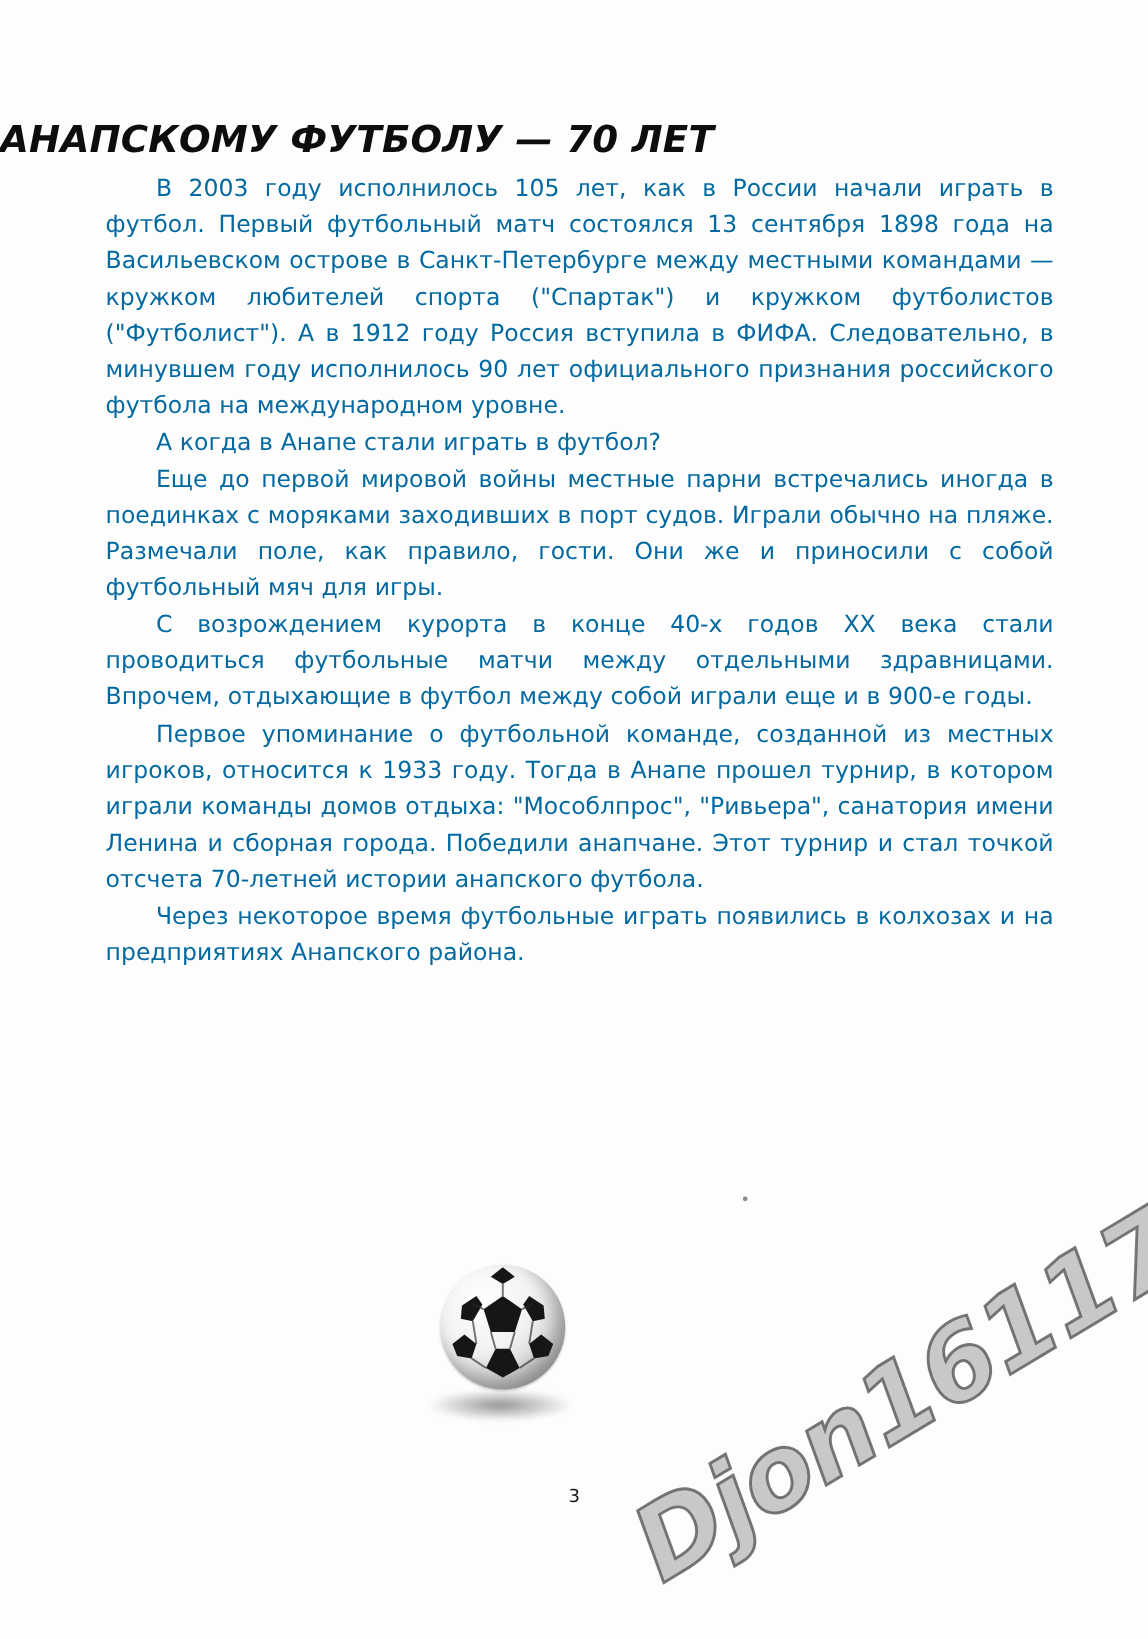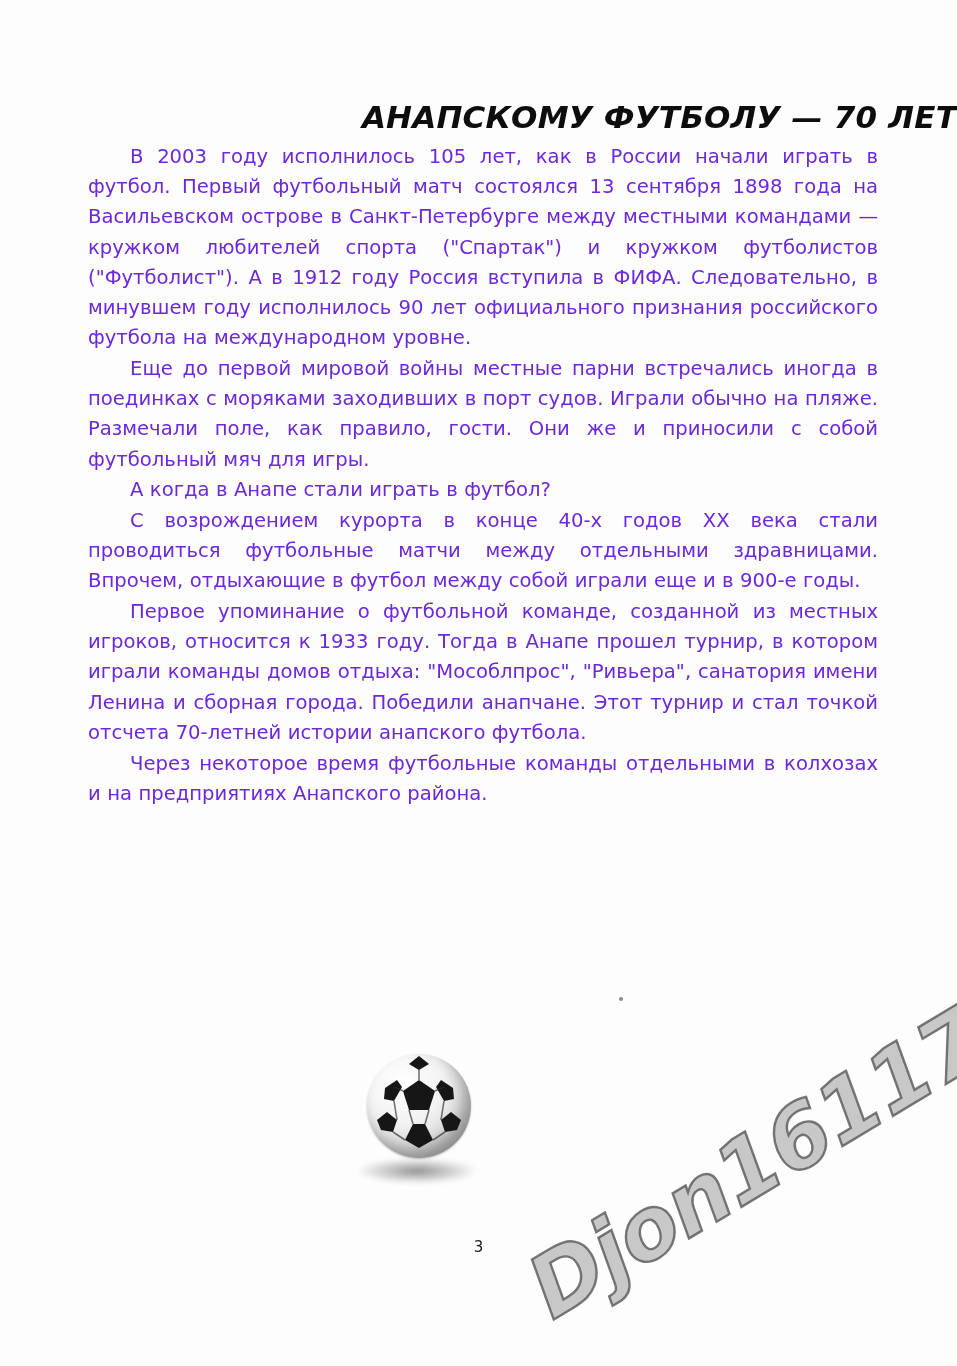--- a/index.html
+++ b/index.html
@@ -30,45 +30,44 @@
     width: 957px;
     height: 1366px;
     padding: 0;
   }
 
   .doc-title {
     position: absolute;
     left: 0;
     right: 0;
     top: 78px;
-    text-align: right;
+    text-align: left;
     font-family: "DejaVu Sans", sans-serif;
     font-weight: bold;
     font-style: italic;
     font-size: 31px;
     letter-spacing: 0.2px;
     color: #0d0d0d;
-    margin-left: 30px;
   }
 
   .body-text {
     position: absolute;
     left: 88px;
     top: 142px;
     width: 790px;
   }
 
   .para {
     font-family: "DejaVu Sans", sans-serif;
     font-size: 19.6px;
     line-height: 30.2px;
     text-align: justify;
     text-indent: 42px;
     margin: 0 0 0.5px 0;
-    color: #6d28d9;
+    color: #0369a1;
     word-spacing: 0.2px;
     -webkit-hyphens: manual;
     hyphens: manual;
   }
 
   
   .ball-wrap {
     position: absolute;
     left: 345px;
     top: 1040px;
@@ -148,25 +147,25 @@
 </head>
 <body>
 
 <div class="page">
   <div class="page-inner">
 
     <h1 class="doc-title">АНАПСКОМУ ФУТБОЛУ — 70 ЛЕТ</h1>
 
     <div class="body-text">
       <p class="para">В 2003 году исполнилось 105 лет, как в России начали играть в футбол. Первый футбольный матч состоялся 13 сентября 1898 года на Васильевском острове в Санкт-Петербурге между местными командами — кружком любителей спорта ("Спартак") и кружком футболистов ("Футболист"). А в 1912 году Россия вступила в ФИФА. Следовательно, в минувшем году исполнилось 90 лет официального признания российского футбола на международном уровне.</p>
+      <p class="para">А когда в Анапе стали играть в футбол?</p>
       <p class="para">Еще до первой мировой войны местные парни встречались иногда в поединках с моряками заходивших в порт судов. Играли обычно на пляже. Размечали поле, как правило, гости. Они же и приносили с собой футбольный мяч для игры.</p>
-      <p class="para">А когда в Анапе стали играть в футбол?</p>
       <p class="para">С возрождением курорта в конце 40-х годов XX века стали проводиться футбольные матчи между отдельными здравницами. Впрочем, отдыхающие в футбол между собой играли еще и в 900-е годы.</p>
       <p class="para">Первое упоминание о футбольной команде, созданной из местных игроков, относится к 1933 году. Тогда в Анапе прошел турнир, в котором играли команды домов отдыха: "Мособлпрос", "Ривьера", санатория имени Ленина и сборная города. Победили анапчане. Этот турнир и стал точкой отсчета 70-летней истории анапского футбола.</p>
-      <p class="para">Через некоторое время футбольные команды отдельными в колхозах и на предприятиях  Анапского района.</p>
+      <p class="para">Через некоторое время футбольные играть появились в колхозах и на предприятиях  Анапского района.</p>
     </div>
 
     <div class="speck" style="left:619px; top:997px;"></div>
 
     <div class="ball-wrap">
       <div class="ball-shadow"></div>
       <div class="ball">
         <svg width="104" height="104" viewBox="0 0 104 104" aria-hidden="true">
           <g fill="#161616">
             <polygon points="52,26 68,37 62,56 42,56 36,37"></polygon>

